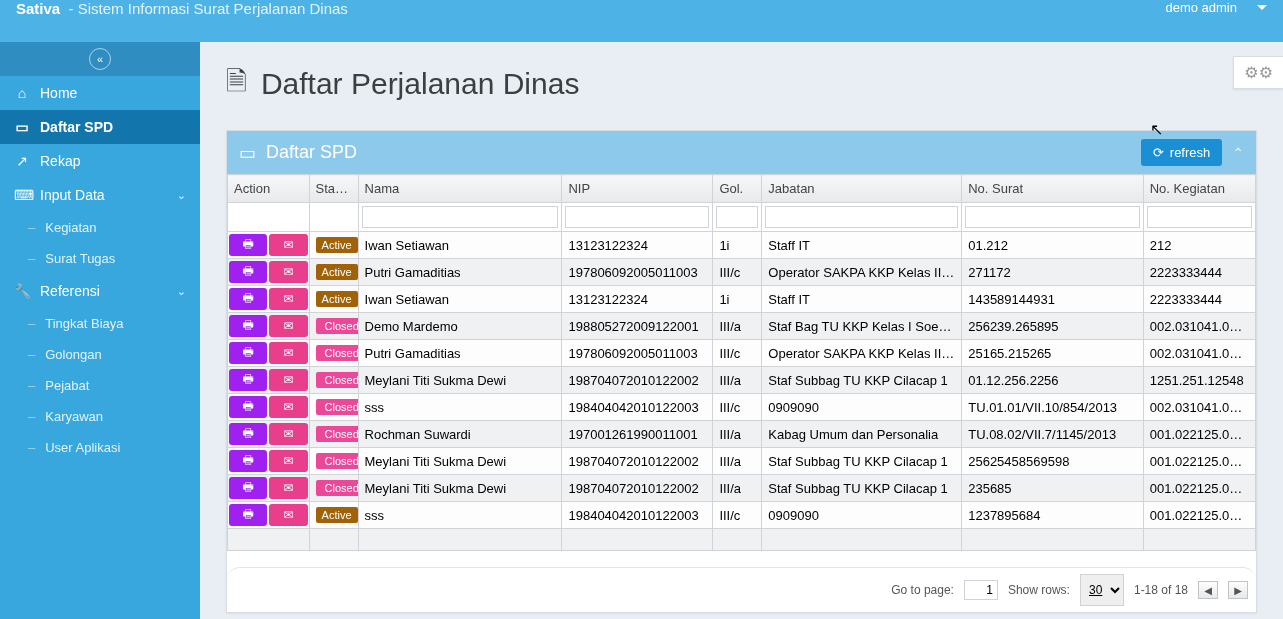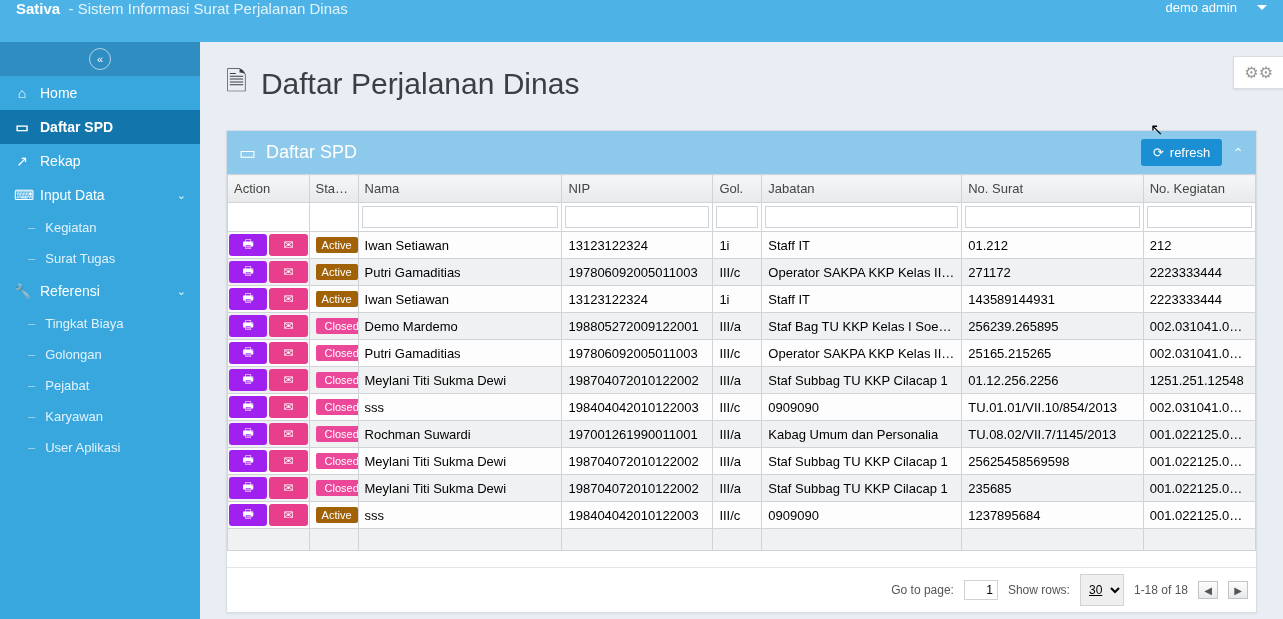--- a/index.html
+++ b/index.html
@@ -52,21 +52,21 @@
 
 .badge { display: inline-block; color: #fff; font-size: 11px; padding: 2px 6px; border-radius: 2px; }
 .badge.Active { background: #a16207; }
 .badge.Closed { background: #ec4899; padding-left: 9px; }
 
 tfoot td { background: #f0f1f2; height: 22px; }
 
 .hscroll { height: 16px; overflow-x: scroll; overflow-y: hidden; }
 .hscroll-inner { width: 1400px; height: 1px; }
 
-.pager { display: flex; justify-content: flex-end; align-items: center; gap: 10px; padding: 6px 8px; font-size: 12px; color: #555; border-top: 1px solid #e2e5e8; }
+.pager { display: flex; justify-content: flex-end; align-items: center; gap: 10px; padding: 6px 8px; font-size: 12px; color: #555; border-top: 1px solid #e2e5e8; border-radius: 13px; }
 .pager input.pg { width: 34px; text-align: right; border: 1px solid #cfd3d7; padding: 2px 4px; font-size: 12px; }
 .pager select { border: 1px solid #cfd3d7; padding: 7px 4px; font-size: 12px; text-decoration: underline; }
 .pgbtn { width: 20px; height: 18px; border: 1px solid #bfc4c8; background: linear-gradient(#fdfdfd,#e7e9eb); display: flex; align-items: center; justify-content: center; font-size: 10px; cursor: pointer; color: #555; }
 
 col.c-action { width: 80px; }
 col.c-status { width: 48px; }
 col.c-nama   { width: 200px; }
 col.c-nip    { width: 148px; }
 col.c-gol    { width: 48px; }
 col.c-jabatan{ width: 196px; }

